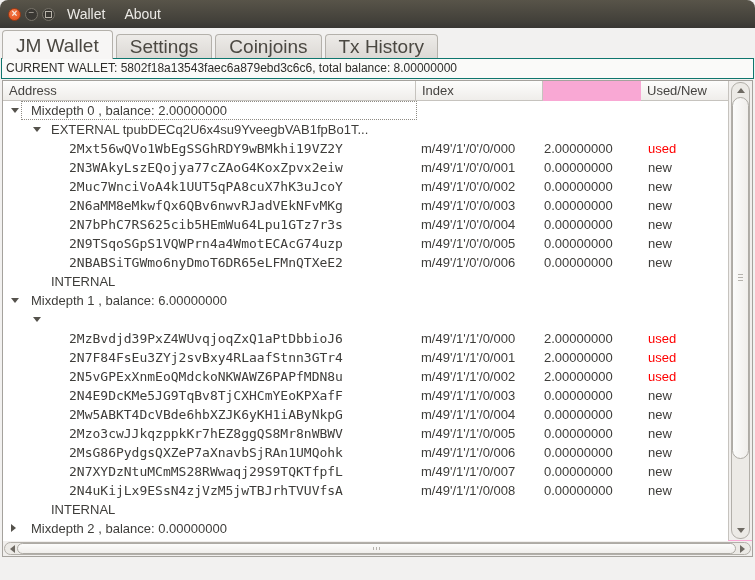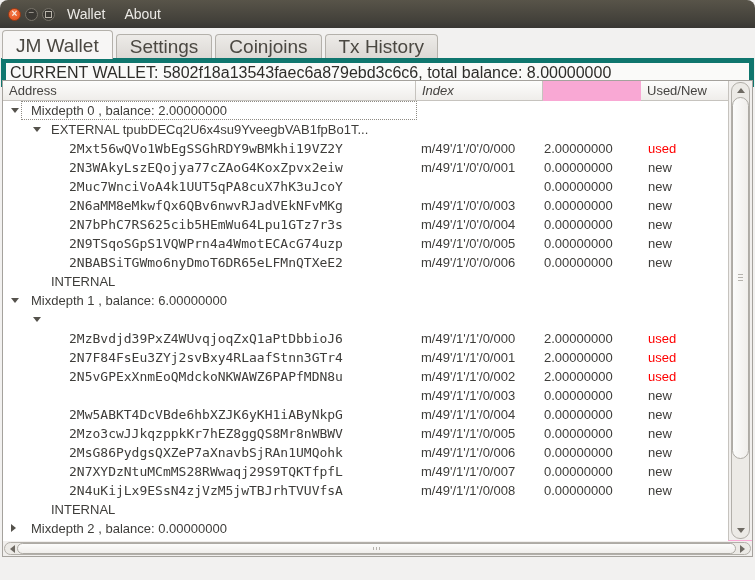--- a/index.html
+++ b/index.html
@@ -26,36 +26,36 @@
   .tabbar{height:30px;display:flex;align-items:flex-end;padding-left:2px;position:relative;}
   .tab{
     box-sizing:border-box;height:24px;line-height:23px;padding:0 13px;margin-right:3px;
     border:1px solid #b4b1ab;border-bottom:none;border-radius:4px 4px 0 0;
     background:linear-gradient(#edebe8,#dcd9d5);color:#4b4842;font-size:19px;
   }
   .tab.active{height:29px;line-height:29px;background:#f7f6f5;position:relative;z-index:2;margin-bottom:-1px;}
   
   .banner{
     margin:0 1px;height:19px;line-height:19px;background:#fafaf9;
-    border:5px solid #0f766e;font-size:16px;color:#2e2d2a;padding-left:4px;
+    border:1px solid #0f766e;font-size:12px;color:#2e2d2a;padding-left:4px;
     white-space:nowrap;overflow:hidden;
   }
   
   .tree{
     position:absolute;left:2px;top:80px;width:751px;height:477px;box-sizing:border-box;
     border:1px solid #a5a29d;background:#f9a8d4;
   }
   .tree-header{position:absolute;left:0;top:0;height:20px;width:725px;display:flex;}
   .hcell{
     box-sizing:border-box;height:20px;line-height:19px;font-size:13px;color:#454340;
     background:linear-gradient(#fdfdfc,#efedea);
     border-bottom:1px solid #c6c3be;border-right:1px solid #c6c3be;
     padding-left:6px;overflow:hidden;white-space:nowrap;
   }
-  .hc0{width:413px;} .hc1{width:127px;font-style:italic;} .hc2{width:98px;margin-top:36px;} .hc3{width:87px;border-right:none;}
+  .hc0{width:413px;} .hc1{width:127px;} .hc2{width:98px;margin-top:36px;} .hc3{width:87px;border-right:none;}
   .viewport{position:absolute;left:0;top:20px;width:725px;height:440px;background:#fff;overflow:hidden;}
   .row{position:relative;height:19px;line-height:19px;white-space:nowrap;font-size:13px;color:#3e3d3a;}
   .glabel{position:absolute;top:0;}
   .lvl0{left:28px;} .lvl1{left:48px;}
   .addr{position:absolute;left:66px;top:0;font-family:"DejaVu Sans Mono",monospace;font-size:13px;}
   .cidx{position:absolute;left:418px;top:0;}
   .cbal{position:absolute;left:541px;top:0;}
   .cstat{position:absolute;left:645px;top:0;}
   .arrow{position:absolute;width:0;height:0;}
   .arr-exp{border-left:4px solid transparent;border-right:4px solid transparent;border-top:5px solid #55524c;top:7px;}
@@ -142,20 +142,21 @@
           <span class="cstat used-red" style="color: rgb(255, 0, 0);">used</span>
         </div>
         <div class="row">
           <span class="addr">2N3WAkyLszEQojya77cZAoG4KoxZpvx2eiw</span>
           <span class="cidx">m/49'/1'/0'/0/001</span>
           <span class="cbal">0.00000000</span>
           <span class="cstat" style="color: rgb(62, 61, 58);">new</span>
         </div>
         <div class="row">
           <span class="addr">2Muc7WnciVoA4k1UUT5qPA8cuX7hK3uJcoY</span>
+          <span class="cidx">m/49'/1'/0'/0/002</span>
           <span class="cbal">0.00000000</span>
           <span class="cstat" style="color: rgb(62, 61, 58);">new</span>
         </div>
         <div class="row">
           <span class="addr">2N6aMM8eMkwfQx6QBv6nwvRJadVEkNFvMKg</span>
           <span class="cidx">m/49'/1'/0'/0/003</span>
           <span class="cbal">0.00000000</span>
           <span class="cstat" style="color: rgb(62, 61, 58);">new</span>
         </div>
         <div class="row">
@@ -198,20 +199,21 @@
           <span class="cbal">2.00000000</span>
           <span class="cstat used-red" style="color: rgb(255, 0, 0);">used</span>
         </div>
         <div class="row">
           <span class="addr">2N5vGPExXnmEoQMdckoNKWAWZ6PAPfMDN8u</span>
           <span class="cidx">m/49'/1'/1'/0/002</span>
           <span class="cbal">2.00000000</span>
           <span class="cstat used-red" style="color: rgb(255, 0, 0);">used</span>
         </div>
         <div class="row">
+          <span class="addr">2N4E9DcKMe5JG9TqBv8TjCXHCmYEoKPXafF</span>
           <span class="cidx">m/49'/1'/1'/0/003</span>
           <span class="cbal">0.00000000</span>
           <span class="cstat" style="color: rgb(62, 61, 58);">new</span>
         </div>
         <div class="row">
           <span class="addr">2Mw5ABKT4DcVBde6hbXZJK6yKH1iAByNkpG</span>
           <span class="cidx">m/49'/1'/1'/0/004</span>
           <span class="cbal">0.00000000</span>
           <span class="cstat" style="color: rgb(62, 61, 58);">new</span>
         </div>

